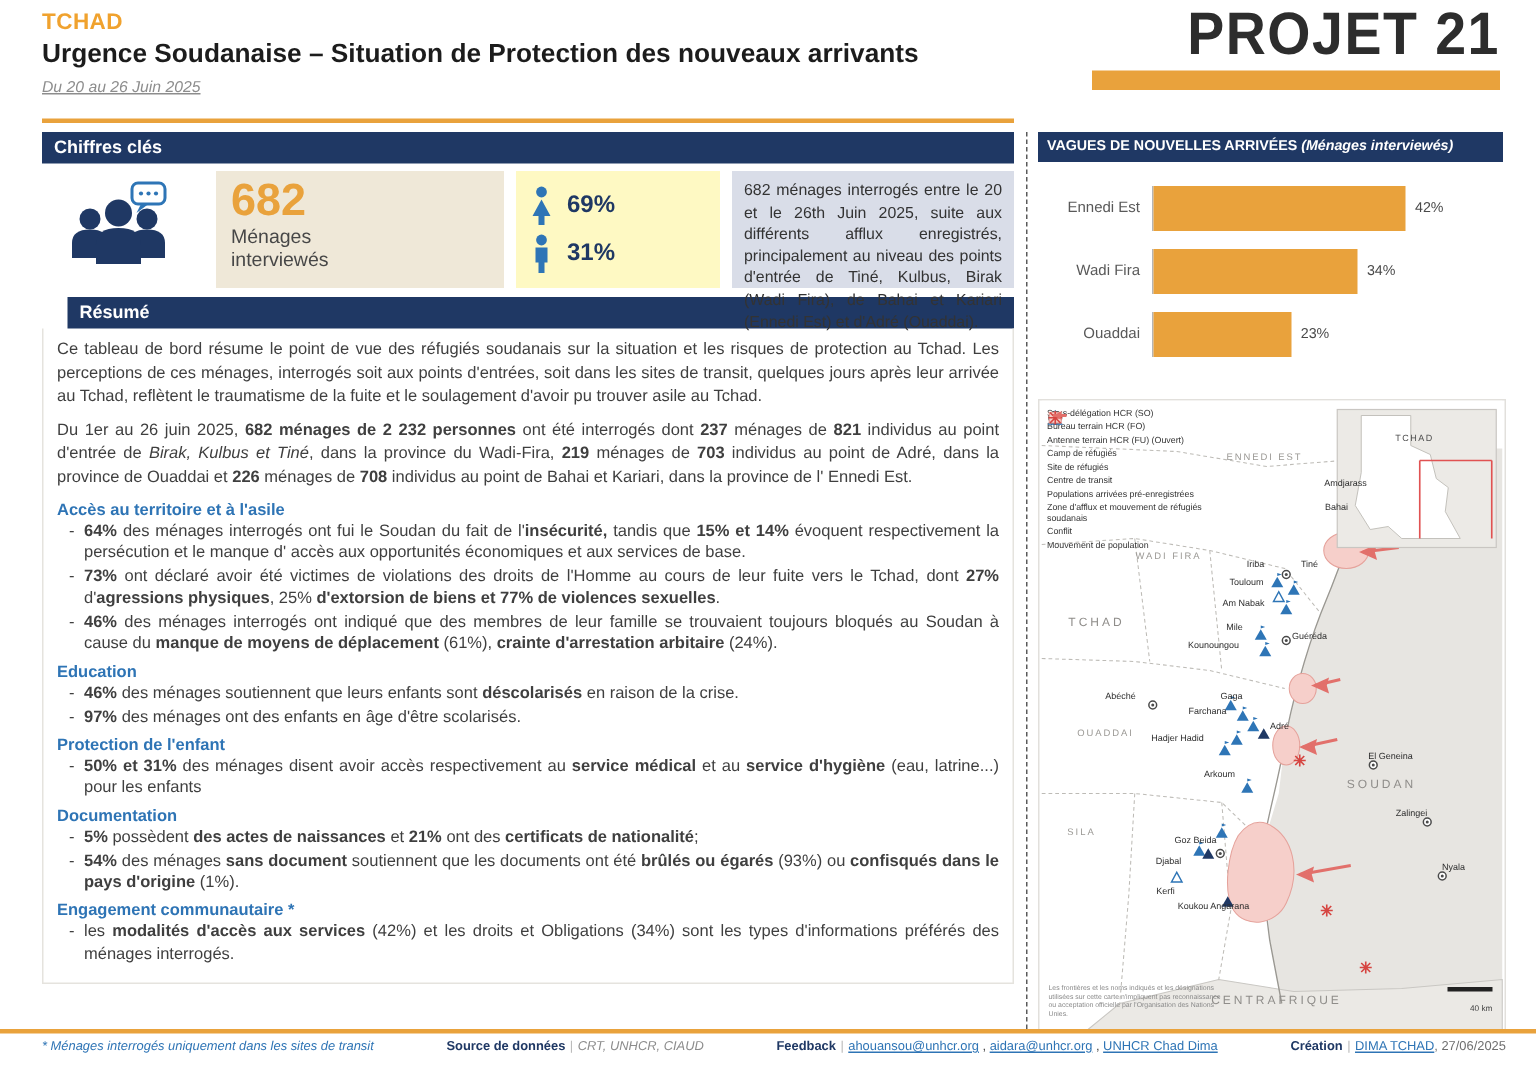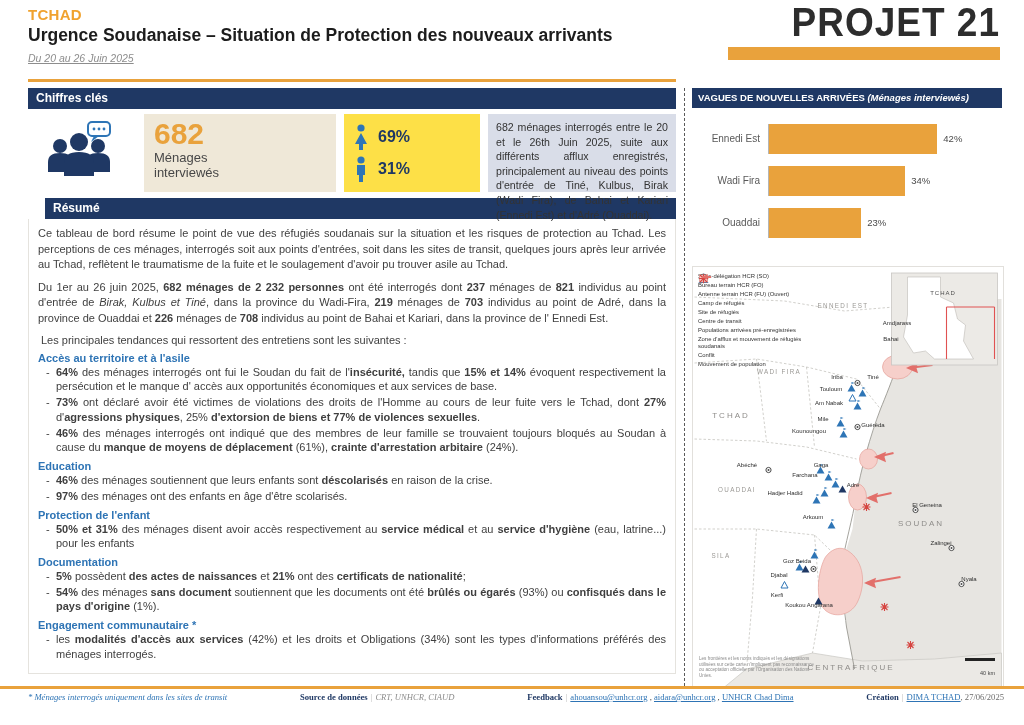--- a/index.html
+++ b/index.html
@@ -19,21 +19,21 @@
   .rightcol{position:absolute;left:692px;top:88px;width:310px;}
   .divider{position:absolute;left:684px;top:88px;height:598px;border-left:1.5px dashed #5a5a5a;}
   .band{background:#1F3864;color:#fff;font-weight:bold;font-size:12px;padding:3px 8px;line-height:1.25;}
   .band.small{font-size:9.5px;padding:4px 6px;}
   
   .figures{display:flex;gap:8px;margin-top:5px;height:78px;}
   .fig-icon{width:108px;display:flex;align-items:center;justify-content:center;}
   .fig-num-box{width:172px;background:#EFE8D8;padding:5px 10px;}
   .fig-num{color:#E9A23C;font-weight:bold;font-size:30px;line-height:1;}
   .fig-label{color:#474747;font-size:13px;line-height:1.15;margin-top:2px;white-space:pre-line;}
-  .fig-gender{width:120px;background:#fde047;display:flex;flex-direction:column;justify-content:center;gap:6px;padding:4px 8px;}
+  .fig-gender{width:120px;background:#fef9c3;display:flex;flex-direction:column;justify-content:center;gap:6px;padding:4px 8px;}
   .g-row{display:flex;align-items:center;gap:8px;}
   .g-pct{font-weight:bold;font-size:16px;color:#1F3864;}
   .fig-text{flex:1;background:#D9DDE8;font-size:10.6px;line-height:1.38;padding:6px 8px;text-align:justify;color:#333;}
   
   .resume-band{margin-top:6px;margin-left:17px;}
   .resume-box{border:1px solid #E5E3DE;border-top:none;padding:7px 9px 10px;}
   .para{font-size:11px;line-height:1.42;text-align:justify;margin:0 0 7px;}
   .intro-line{font-size:11px;margin:4px 0 6px;padding-left:3px;}
   .sec-h{color:#2E74B5;font-weight:bold;font-size:11px;margin:5px 0 1px;}
   .bullet{display:flex;font-size:11px;line-height:1.34;margin:1px 0 1px 8px;}
@@ -57,21 +57,21 @@
   .legend{position:absolute;left:5px;top:6px;width:118px;}
   .legend-item{display:flex;align-items:center;gap:4px;margin-bottom:2.6px;}
   .legend-item svg{flex:none;}
   .legend-item span{font-size:5.9px;color:#333;line-height:1.1;}
   .map-note{position:absolute;left:6px;bottom:8px;width:120px;font-size:4.6px;color:#8a8a8a;line-height:1.25;}
   .map-scale{position:absolute;right:8px;bottom:8px;text-align:right;}
   .map-scale .bar{width:30px;height:3px;background:#222;margin-left:auto;}
   .map-scale span{font-size:5.5px;color:#444;}
   
   .footer-rule{position:absolute;left:0;right:0;top:686px;height:2.5px;background:#E9A23C;}
-  .footer{position:absolute;left:28px;right:20px;top:692px;display:flex;align-items:baseline;gap:18px;font-size:8.6px;font-family:Liberation Serif, serif;}
+  .footer{position:absolute;left:28px;right:20px;top:692px;display:flex;align-items:baseline;gap:18px;font-size:8.6px;}
   .footnote{color:#2E74B5;font-style:italic;flex:none;}
   .f-label{color:#1F3864;font-weight:bold;}
   .f-sep{color:#b9b9b9;margin:0 3px;}
   .f-val{color:#8c8c8c;font-style:italic;}
   .f-link{color:#2E74B5;text-decoration:underline;cursor:pointer;text-align:right;}
   .f-date{color:#6e6e6e;}
   .f-group{white-space:nowrap;}
   .spacer{flex:1;}
 </style>
 </head>
@@ -134,21 +134,20 @@
       </div>
     </div>
     <div class="fig-text">682 ménages interrogés entre le 20 et le 26th Juin 2025, suite aux différents afflux enregistrés, principalement au niveau des points d'entrée de Tiné, Kulbus, Birak (Wadi Fira), de Bahai et Kariari (Ennedi Est) et d'Adré (Ouaddai).</div>
   </div>
 
   <div class="band resume-band">Résumé</div>
 
   <div class="resume-box">
     <p class="para">Ce tableau de bord résume le point de vue des réfugiés soudanais sur la situation et les risques de protection au Tchad. Les perceptions de ces ménages, interrogés soit aux points d'entrées, soit dans les sites de transit, quelques jours après leur arrivée au Tchad, reflètent le traumatisme de la fuite et le soulagement d'avoir pu trouver asile au Tchad.</p>
     <p class="para">Du 1er au 26 juin 2025,  <b>682 ménages de 2 232 personnes</b> ont été interrogés dont <b>237</b> ménages de <b>821</b> individus au point d'entrée de <i>Birak, Kulbus et Tiné</i>, dans la province du Wadi-Fira, <b>219</b> ménages de <b>703</b> individus au point de Adré, dans la province de Ouaddai et <b>226</b> ménages de <b>708</b> individus au point de Bahai et Kariari, dans la province de l' Ennedi Est.</p>
-    <div class="intro-line">Les principales tendances qui ressortent des entretiens sont les suivantes :</div>
     <div id="sections">
         <div class="sec-h">Accès au territoire et à l'asile</div>
         <div class="bullet">
           <span class="dash">-</span>
           <span class="btxt"><b>64%</b> des ménages interrogés ont fui le Soudan du fait de l'<b>insécurité,</b> tandis que <b>15% et 14%</b> évoquent respectivement la persécution et le manque d' accès aux opportunités économiques et aux services de base.</span>
         </div>
         <div class="bullet">
           <span class="dash">-</span>
           <span class="btxt"><b>73%</b> ont déclaré avoir été victimes de violations des droits de l'Homme au cours de leur fuite vers le Tchad, dont <b>27%</b> d'<b>agressions physiques</b>, 25% <b>d'extorsion de biens et 77% de violences sexuelles</b>.</span>
         </div>

